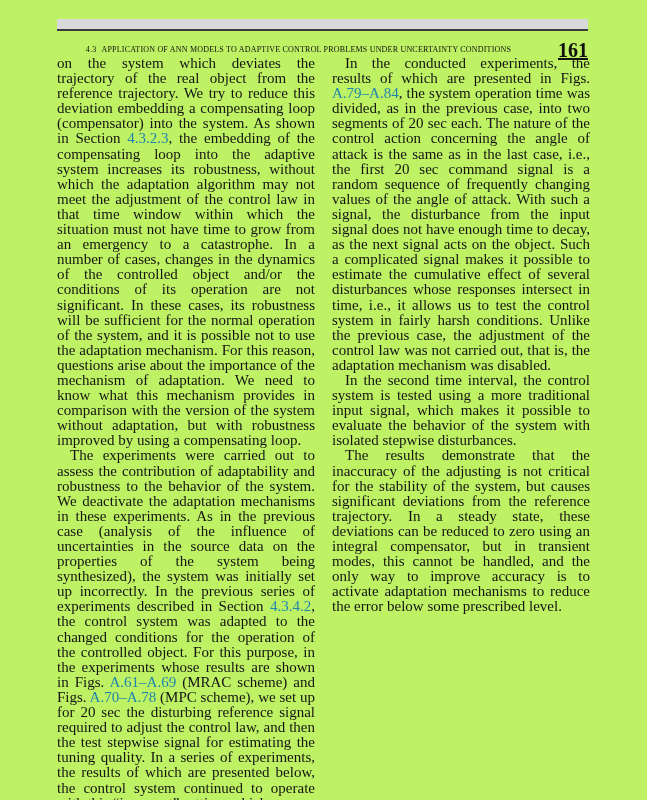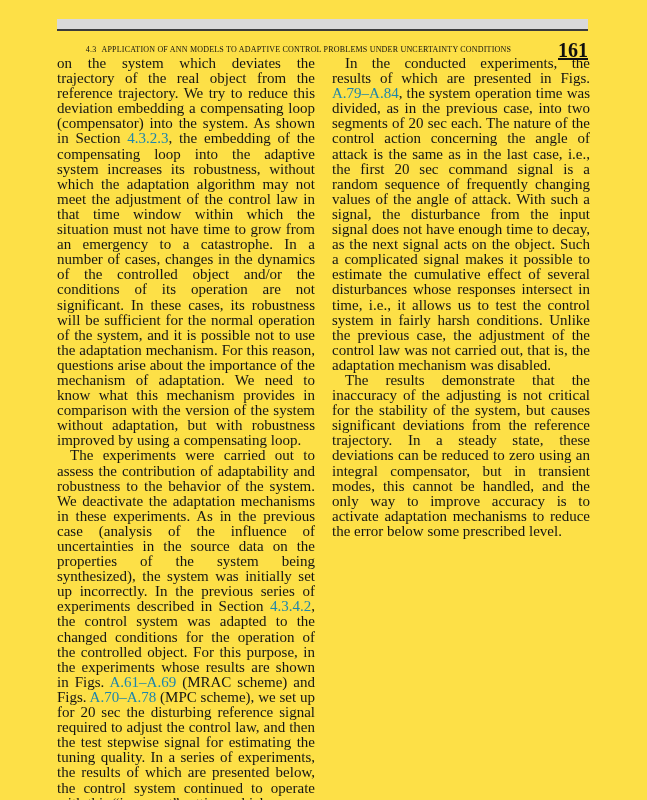--- a/index.html
+++ b/index.html
@@ -12,21 +12,21 @@
     height: 800px;
     font-family: "Liberation Serif", serif;
     color: #141414;
     position: relative;
     overflow: hidden;
   }
   .page {
     position: relative;
     width: 647px;
     height: 800px;
-    background: #fde047;
+    background: #bef264;
   }
   .header-band {
     position: absolute;
     left: 57px;
     top: 19px;
     width: 531px;
     height: 10px;
     background: var(--band-color, #d9d9d9);
     border-bottom: 2px solid var(--rule-color, #3b3b3b);
   }
@@ -91,16 +91,17 @@
     </div>
     <div class="page-number">161</div>
   </div>
 
   <div class="col col-left">
       <p class="para">on the system which deviates the trajectory of the real object from the reference trajectory. We try to reduce this deviation embedding a compensating loop (compensator) into the system. As shown in Section <a class="xref">4.3.2.3</a>, the embedding of the compensating loop into the adaptive system increases its robustness, without which the adaptation algorithm may not meet the adjustment of the control law in that time window within which the situation must not have time to grow from an emergency to a catastrophe. In a number of cases, changes in the dynamics of the controlled object and/or the conditions of its operation are not significant. In these cases, its robustness will be sufficient for the normal operation of the system, and it is possible not to use the adaptation mechanism. For this reason, questions arise about the importance of the mechanism of adaptation. We need to know what this mechanism provides in comparison with the version of the system without adaptation, but with robustness improved by using a compensating loop.</p>
       <p class="para indent">The experiments were carried out to assess the contribution of adaptability and robustness to the behavior of the system. We deactivate the adaptation mechanisms in these experiments. As in the previous case (analysis of the influence of uncertainties in the source data on the properties of the system being synthesized), the system was initially set up incorrectly. In the previous series of experiments described in Section <a class="xref">4.3.4.2</a>, the control system was adapted to the changed conditions for the operation of the controlled object. For this purpose, in the experiments whose results are shown in Figs. <a class="xref">A.61–A.69</a> (MRAC scheme) and Figs. <a class="xref">A.70–A.78</a> (MPC scheme), we set up for 20 sec the disturbing reference signal required to adjust the control law, and then the test stepwise signal for estimating the tuning quality. In a series of experiments, the results of which are presented below, the control system continued to operate with this “incorrect” setting, which</p>
     </div>
   <div class="col col-right">
       <p class="para indent">In the conducted experiments, the results of which are presented in Figs. <a class="xref">A.79–A.84</a>, the system operation time was divided, as in the previous case, into two segments of 20 sec each. The nature of the control action concerning the angle of attack is the same as in the last case, i.e., the first 20 sec command signal is a random sequence of frequently changing values of the angle of attack. With such a signal, the disturbance from the input signal does not have enough time to decay, as the next signal acts on the object. Such a complicated signal makes it possible to estimate the cumulative effect of several disturbances whose responses intersect in time, i.e., it allows us to test the control system in fairly harsh conditions. Unlike the previous case, the adjustment of the control law was not carried out, that is, the adaptation mechanism was disabled.</p>
+      <p class="para indent">In the second time interval, the control system is tested using a more traditional input signal, which makes it possible to evaluate the behavior of the system with isolated stepwise disturbances.</p>
       <p class="para indent">The results demonstrate that the inaccuracy of the adjusting is not critical for the stability of the system, but causes significant deviations from the reference trajectory. In a steady state, these deviations can be reduced to zero using an integral compensator, but in transient modes, this cannot be handled, and the only way to improve accuracy is to activate adaptation mechanisms to reduce the error below some prescribed level.</p>
     </div>
 
 </div>
 
 </body></html>

